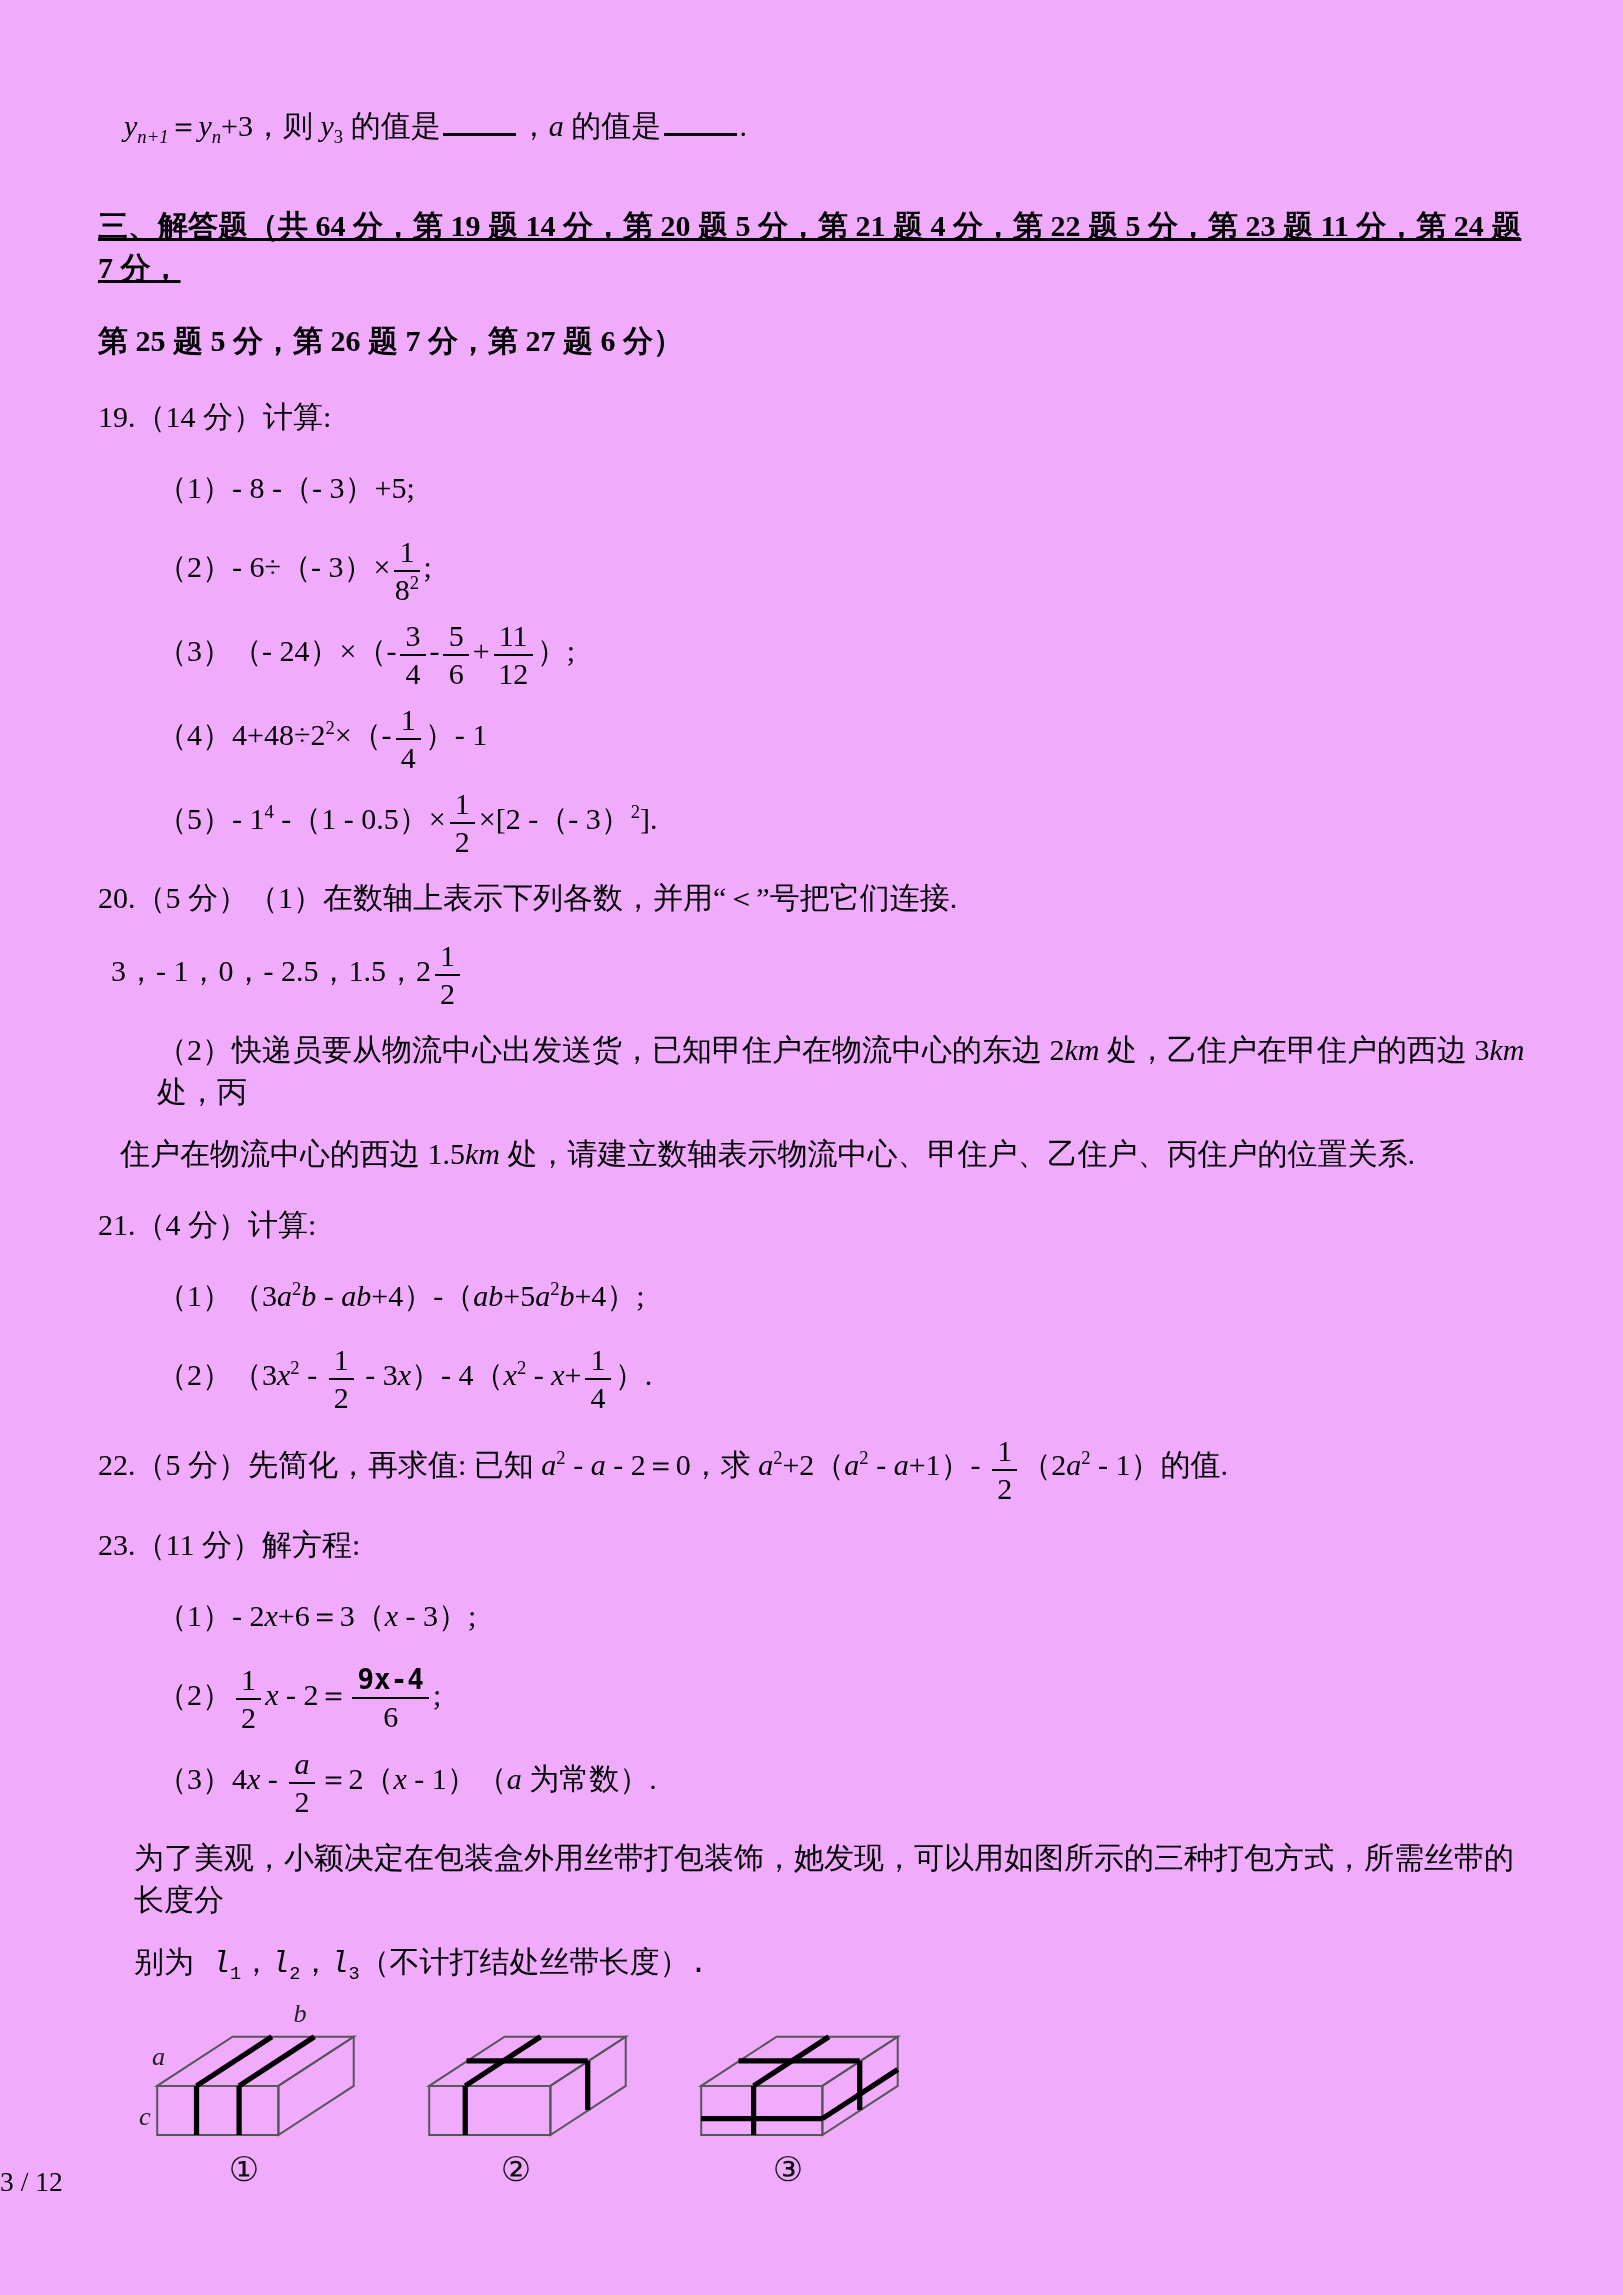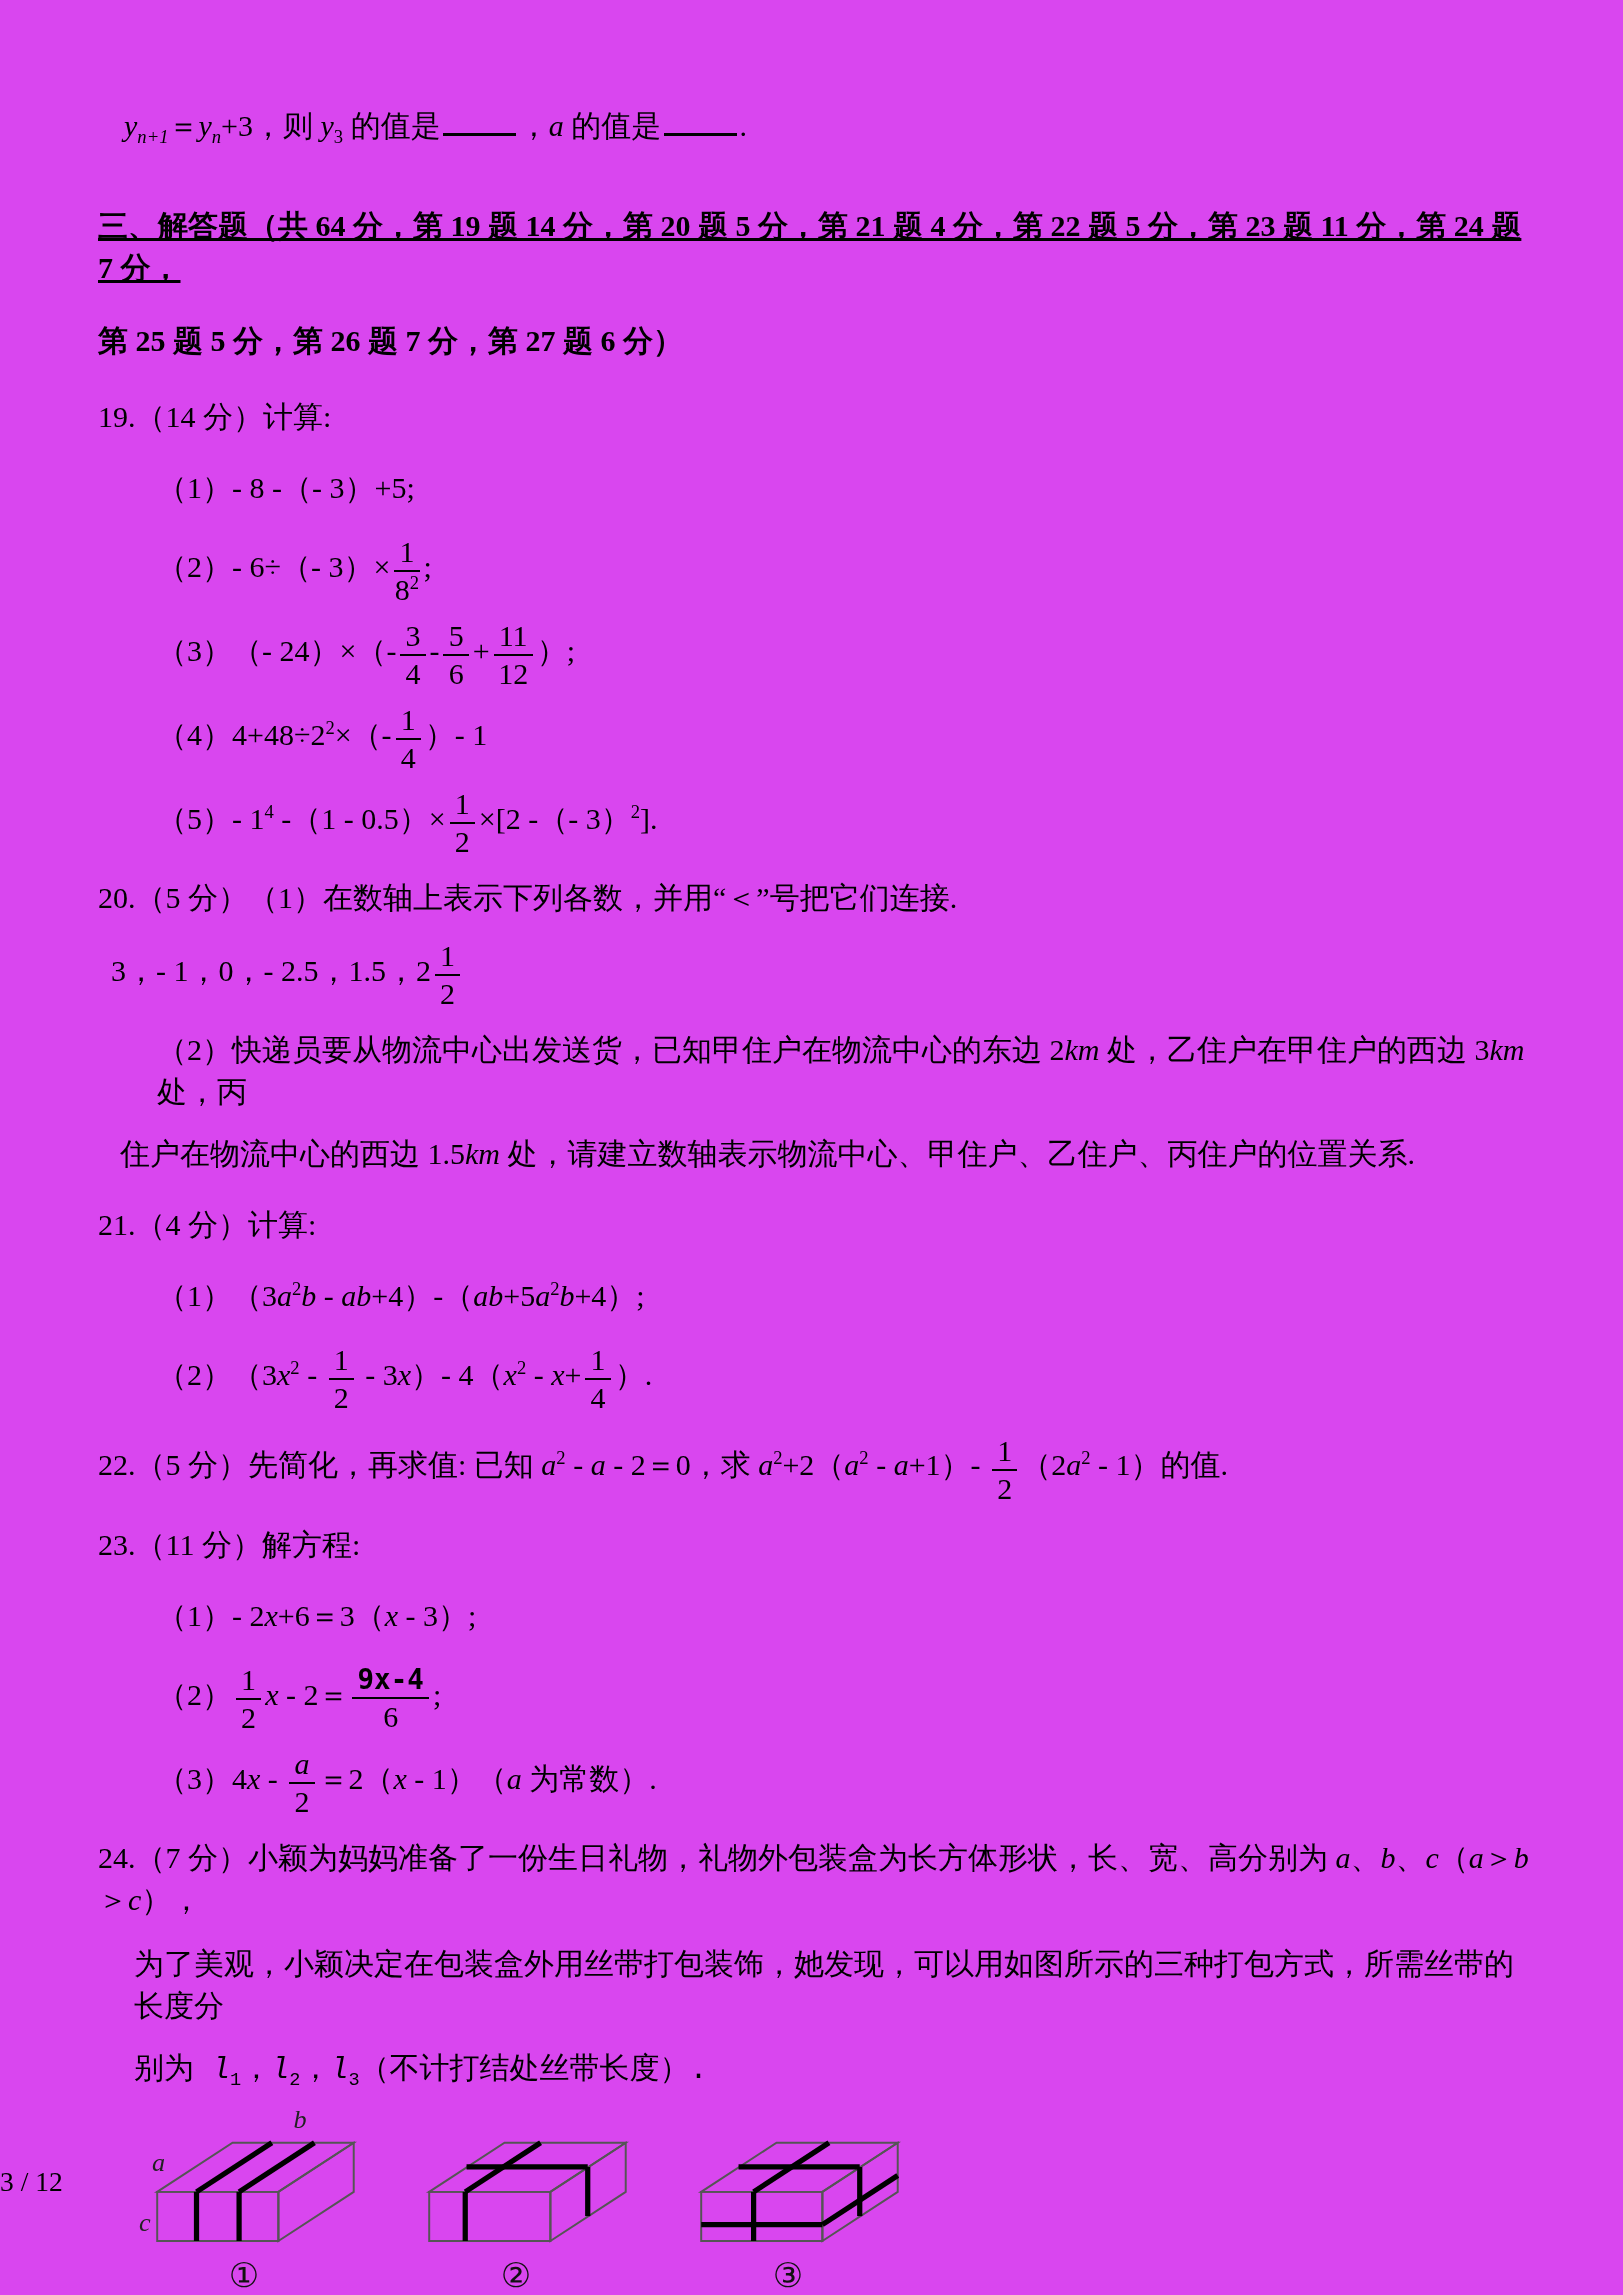--- a/index.html
+++ b/index.html
@@ -1,19 +1,19 @@
 <!DOCTYPE html>
 <html style="font-size:10.5px"><head>
 <meta charset="utf-8">
 <style>
   html,body{margin:0;padding:0;background:#ffffff;}
   .page{
     position:relative;
     width:1623px;height:2295px;
-    background:#d946ef;color:#000;
+    background:#f0abfc;color:#000;
     font-family:"Liberation Serif","DejaVu Serif",serif;
     font-size:30px;
     box-sizing:border-box;
     padding:103px 85px 0 98px;
     overflow:hidden;
   }
   .line{line-height:42px;}
   .bold{font-weight:bold;}
   .var{font-style:italic;}
   sup{font-size:0.62em;line-height:0;}
@@ -143,23 +143,20 @@
         <span class="den">6</span>
       </span><span>;</span>
   </div>
   <div class="line mb-30 ind-90">
     <span>（3）4</span><span class="var">x</span><span> - </span><span class="frac">
         <span class="num var">a</span>
         <span class="den">2</span>
       </span><span>＝2（</span><span class="var">x</span><span> - 1）（</span><span class="var">a</span><span> 为常数）.</span>
   </div>
 
-  <div class="line mb-34">
-    <span>24.（7 分）小颖为妈妈准备了一份生日礼物，礼物外包装盒为长方体形状，长、宽、高分别为 </span><span class="var">a</span><span>、</span><span class="var">b</span><span>、</span><span class="var">c</span><span>（</span><span class="var">a</span><span>＞</span><span class="var">b</span><span>＞</span><span class="var">c</span><span>），</span>
-  </div>
   <div class="line mb-34 ind-55">为了美观，小颖决定在包装盒外用丝带打包装饰，她发现，可以用如图所示的三种打包方式，所需丝带的长度分</div>
   <div class="line mb-10 ind-55">
     <span>别为 </span><span class="var">l</span><sub>1</sub><span>，</span><span class="var">l</span><sub>2</sub><span>，</span><span class="var">l</span><sub>3</sub><span>（不计打结处丝带长度）.</span>
   </div>
 
   <div class="figure">
     <div class="fig-box">
       <svg class="boxsvg" width="226" height="151" viewBox="0 0 345 230" style="font-size:46px">
         <polygon class="edge" points="40,140 225,140 340,65 155,65"></polygon>
         <polygon class="edge" points="40,140 225,140 225,215 40,215"></polygon>

